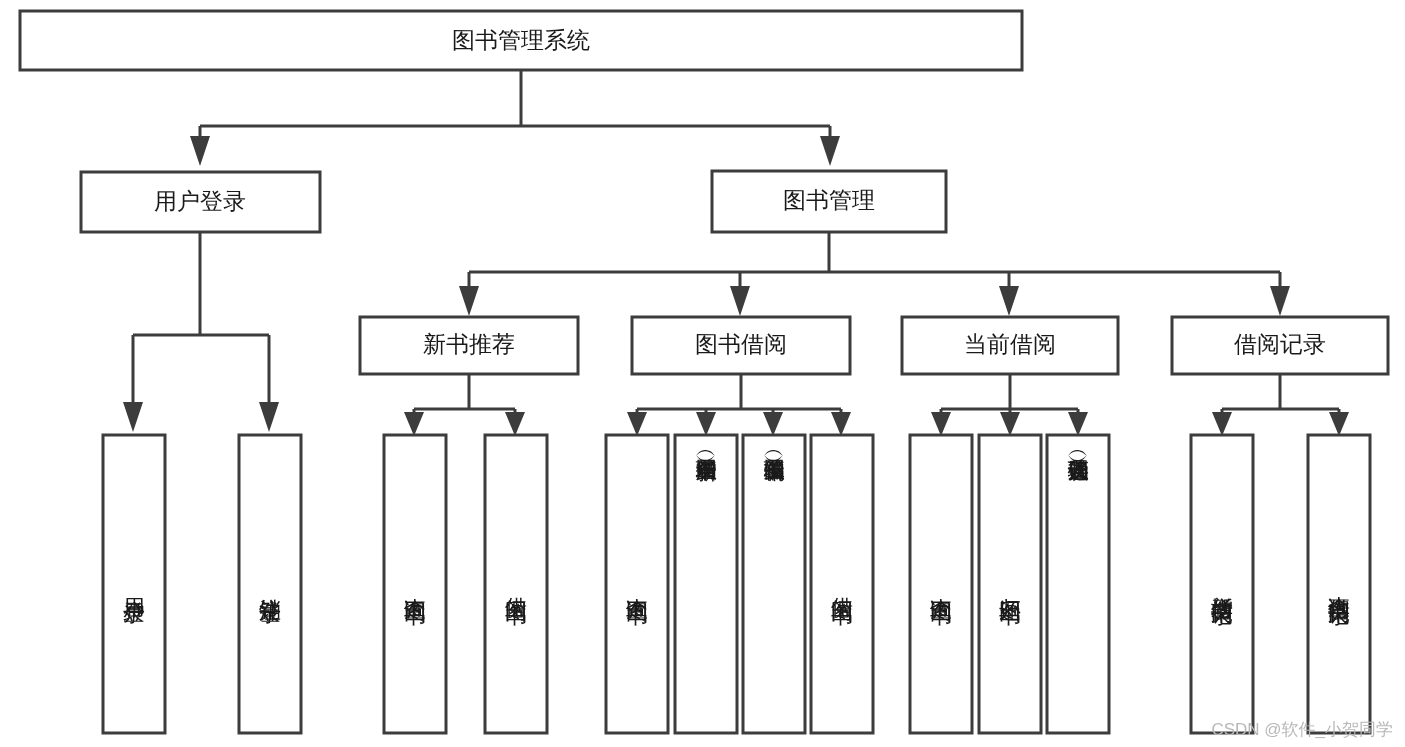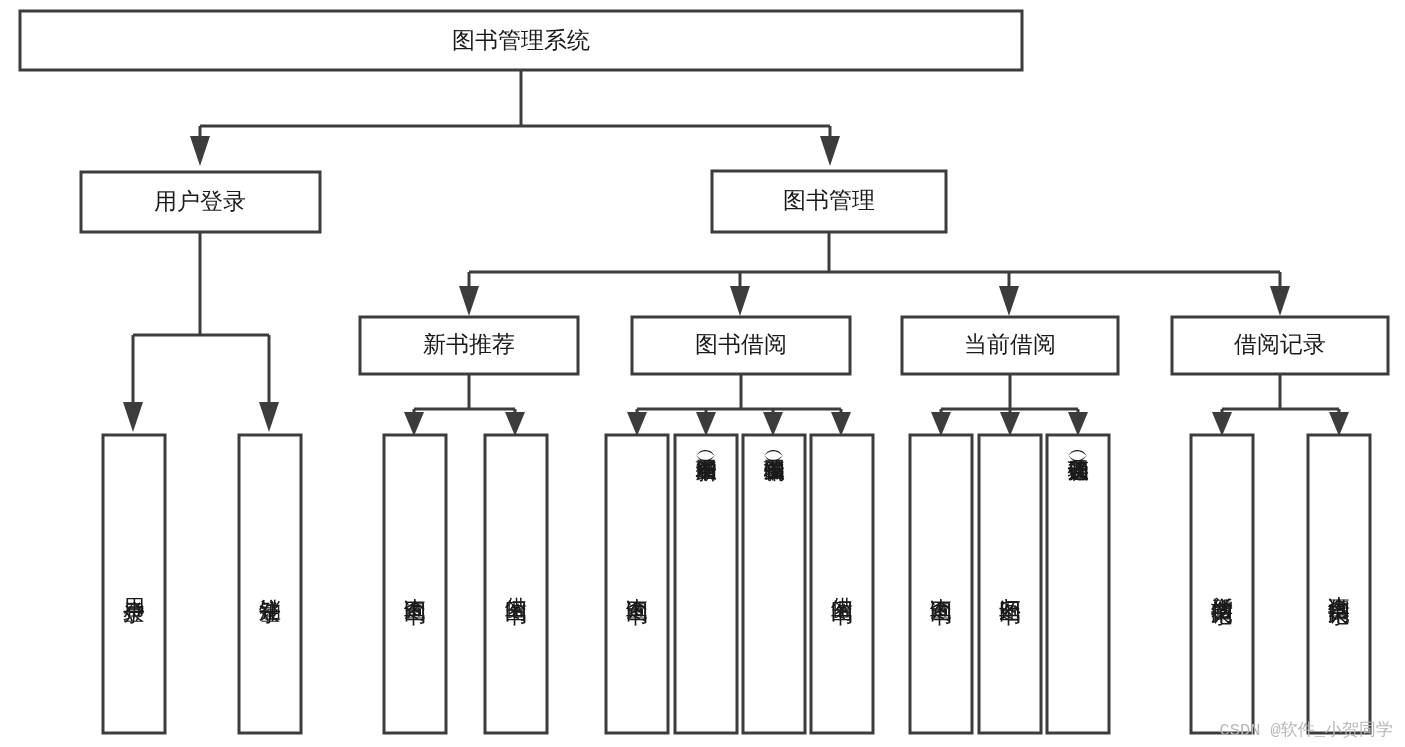--- a/index.html
+++ b/index.html
@@ -74,21 +74,21 @@
     white-space: nowrap;
   }
   .vlabel-text.compact {
     font-size: 21px;
     letter-spacing: 0px;
   }
   .watermark {
     position: absolute;
     right: 12px;
     bottom: 6px;
-    font-family: Liberation Mono, monospace;
+    font-family: Liberation Sans, sans-serif;
     font-size: 17px;
     color: #b8b8b8;
     white-space: nowrap;
     pointer-events: none;
   }
 </style>
 </head>
 <body>
 
 <div id="diagram-root">

